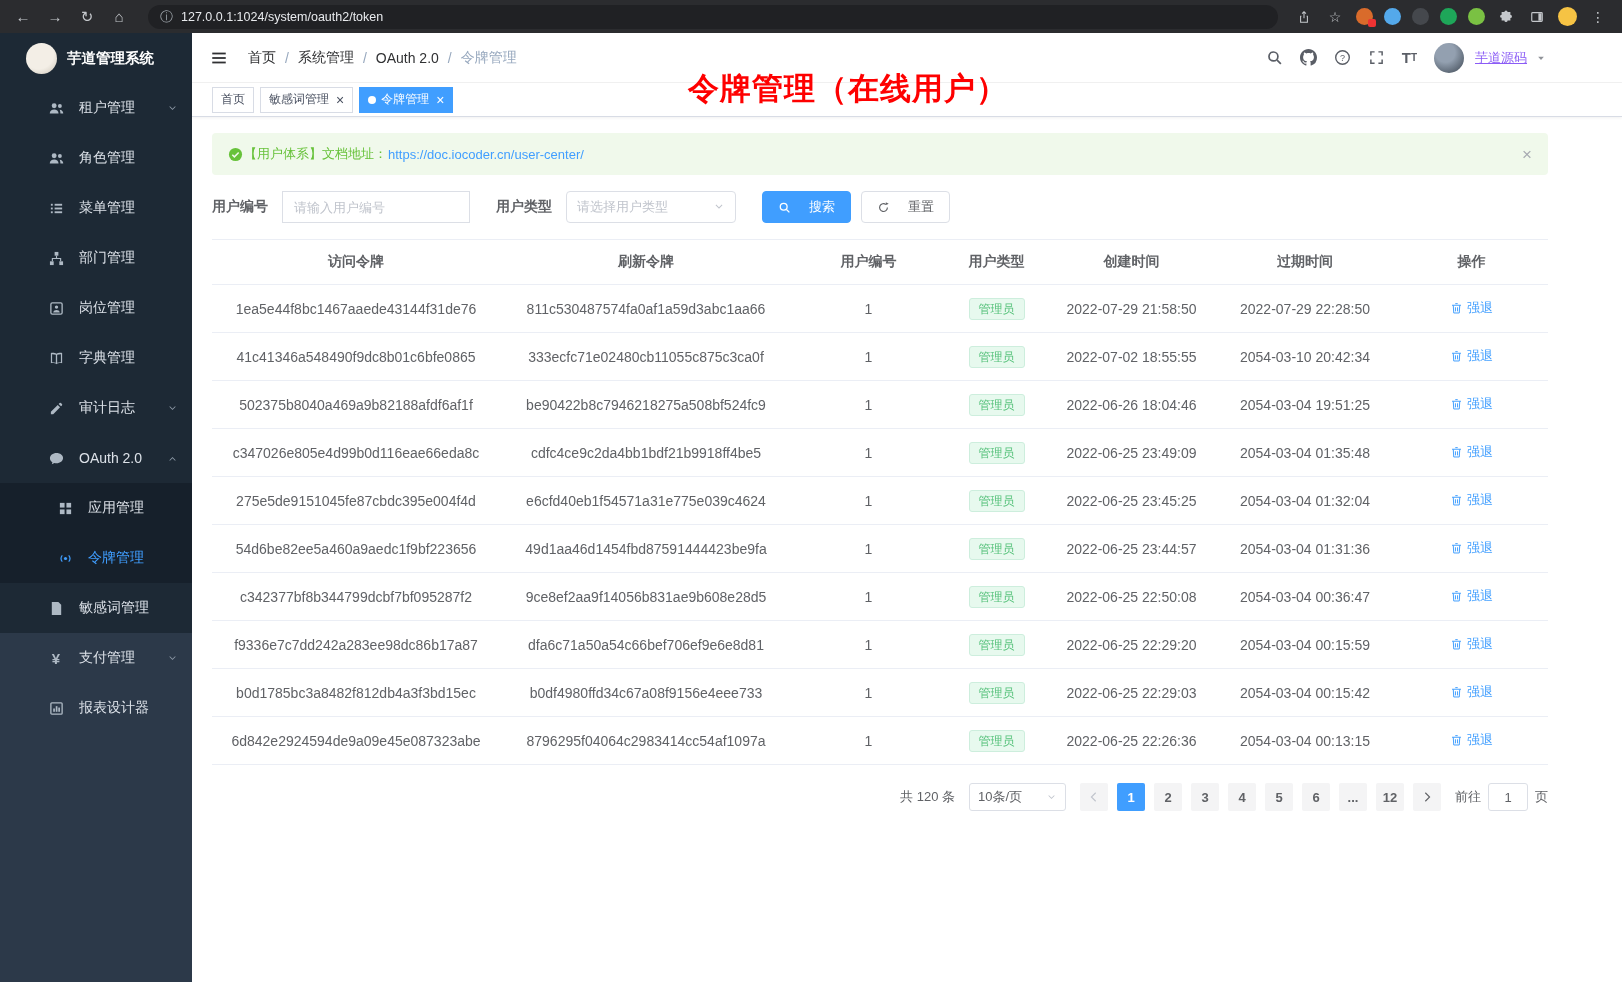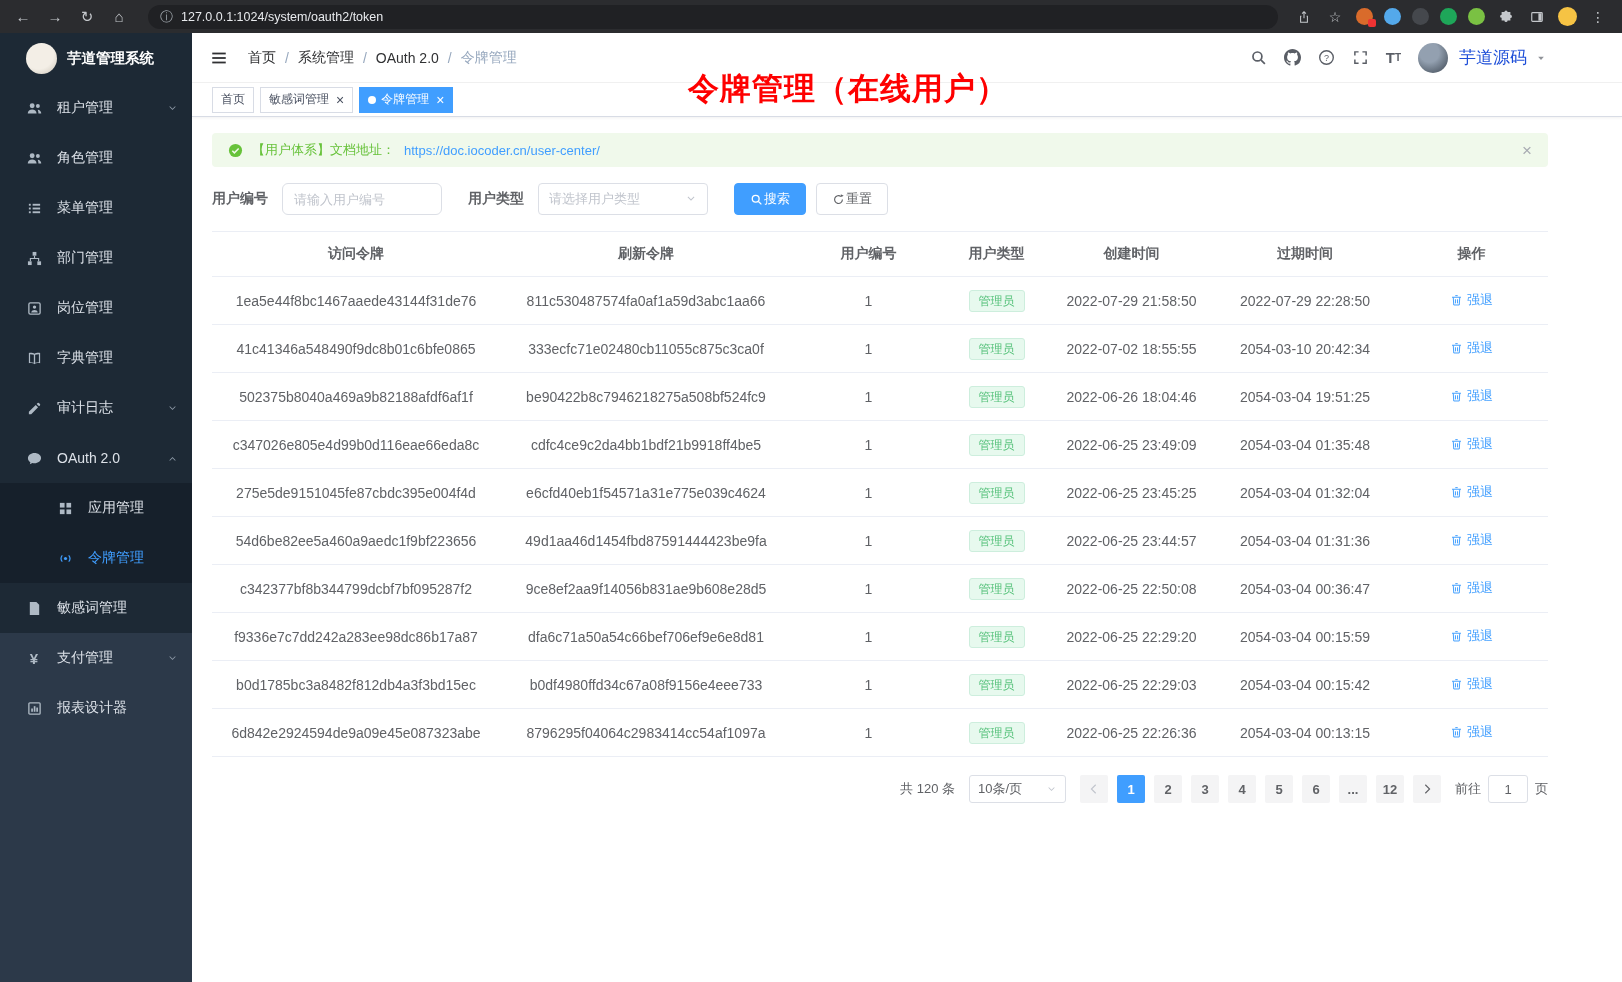--- a/index.html
+++ b/index.html
@@ -39,21 +39,21 @@
   .app { display: flex; height: 949px; justify-content: flex-end; }
 
   
   .sidebar { width: 192px; flex-shrink: 0; background: #2c3949; display: flex; flex-direction: column; }
   .logo { height: 50px; background: #1d2935; display: flex; align-items: center; padding: 0 24px 0 26px; gap: 10px; }
   .logo-avatar { width: 31px; height: 31px; border-radius: 50%; flex-shrink: 0;
     background: radial-gradient(circle at 40% 35%, #f3eee6 55%, #c9c2b5); }
   .logo-title { color: #fff; font-size: 14.5px; font-weight: 700; white-space: nowrap; }
   .nav-main { background: #1d2935; }
   .menu-item {
-    height: 50px; display: flex; align-items: center; padding: 0 14px 0 26px; gap: 15px;
+    height: 50px; display: flex; align-items: center; padding: 0 14px 0 48px; gap: 15px;
     color: #dce1e8; font-size: 14px; cursor: pointer; white-space: nowrap;
   }
   .menu-item .mi-icon { width: 16px; font-size: 15px; color: #aeb9c4; display: inline-flex; align-items: center; justify-content: center; flex-shrink: 0; }
   .menu-item .mi-label { flex: 1; }
   .menu-item .mi-chevron { color: #8d99a6; font-size: 11px; display: inline-flex; }
   .menu-item.submenu { background: #16202b; padding-left: 57px; }
   .menu-item.active, .menu-item.active .mi-icon { color: #409eff; }
 
   
   .main { flex: 1; display: flex; flex-direction: column; min-width: 0; background: #fff; }
@@ -64,21 +64,21 @@
   }
   .hamburger { color: #303133; margin-right: 20px; font-size: 18px; cursor: pointer; display: inline-flex; }
   .breadcrumb { display: flex; align-items: center; font-size: 14px; }
   .crumb { color: #303133; cursor: pointer; }
   .crumb.muted { color: #97a8be; cursor: default; }
   .crumb-sep { color: #97a8be; margin: 0 9px; }
   .topbar-right { margin-left: auto; display: flex; align-items: center; gap: 17px; color: #5a5e66; }
   .h-icon { font-size: 17px; display: inline-flex; align-items: center; cursor: pointer; }
   .avatar { width: 30px; height: 30px; border-radius: 50%; cursor: pointer; flex-shrink: 0;
     background: radial-gradient(circle at 38% 32%, #93a0b0 35%, #3a444f); }
-  .username { font-size: 17px; color: #1d4ed8; margin-left: -6px; cursor: pointer; }
+  .username { font-size: 13px; color: #8b5cf6; margin-left: -6px; cursor: pointer; text-decoration: underline; }
   .caret { color: #909399; font-size: 10px; display: inline-flex; margin-left: -8px; cursor: pointer; }
 
   
   .annotation {
     position: absolute; left: 688px; top: 68px; z-index: 99;
     color: #fe0000; font-size: 31px; font-weight: 700; letter-spacing: 1px; pointer-events: none;
   }
 
   
   .tags-bar {
@@ -90,46 +90,46 @@
     border: 1px solid #d8dce5; background: #fff; color: #495060; font-size: 12px; cursor: pointer;
   }
   .tag-tab.active { background: #409eff; border-color: #409eff; color: #fff; }
   .tab-dot { width: 8px; height: 8px; border-radius: 50%; background: #fff; }
   .tab-close { font-size: 14px; line-height: 1; margin-left: 2px; }
 
   
   .content { flex: 1; padding: 16px 74px 16px 20px; overflow: hidden; position: relative; }
 
   .alert {
-    height: 34px; background: #f0f9eb; border-radius: 4px;
-    display: flex; align-items: center; padding: 0 16px; gap: 9px; font-size: 13px;
+    height: 42px; background: #f0f9eb; border-radius: 4px;
+    display: flex; align-items: center; padding: 0 16px; gap: 1px; font-size: 13px;
   }
   .check-icon { color: #67c23a; font-size: 15px; display: inline-flex; }
   .alert-text { color: #67c23a; }
   .alert-link { color: #409eff; text-decoration: none; cursor: pointer; }
   .alert-close { margin-left: auto; color: #a8abb2; font-size: 17px; cursor: pointer; line-height: 1; }
 
   .filters { display: flex; align-items: center; margin-top: 16px; font-size: 14px; }
   .f-group { display: flex; align-items: center; margin-right: 26px; }
   .f-label { font-weight: 700; color: #606266; margin-right: 14px; white-space: nowrap; }
   .f-input {
-    width: 160px; height: 32px; border: 1px solid #dcdfe6; border-radius: 6px;
+    width: 188px; height: 32px; border: 1px solid #dcdfe6; border-radius: 0;
     padding: 0 11px; font-size: 13px; color: #0f172a; outline: none;
     font-family: "Liberation Sans", "DejaVu Sans", sans-serif;
   }
   .f-input::placeholder { color: #c0c4cc; }
   .f-select {
     width: 170px; height: 32px; border: 1px solid #dcdfe6; border-radius: 4px;
     padding: 0 10px; display: flex; align-items: center; justify-content: space-between;
     color: #c0c4cc; font-size: 13px; cursor: pointer; background: #fff;
   }
   .f-select .sel-chevron { color: #c0c4cc; font-size: 12px; display: inline-flex; }
   .btn {
     height: 32px; border-radius: 4px; border: 1px solid #dcdfe6; background: #fff; color: #606266;
-    font-size: 13px; display: inline-flex; align-items: center; gap: 1px; padding: 0 15px; cursor: pointer;
+    font-size: 13px; display: inline-flex; align-items: center; gap: 18px; padding: 0 15px; cursor: pointer;
     font-family: "Liberation Sans", "DejaVu Sans", sans-serif;
   }
   .btn .btn-icon { display: inline-flex; font-size: 13px; }
   .btn.primary { background: #409eff; border-color: #409eff; color: #fff; }
   .btn + .btn { margin-left: 10px; }
 
   table { width: 100%; border-collapse: collapse; margin-top: 16px; table-layout: fixed; }
   th {
     font-weight: 700; color: #606266; font-size: 14px; height: 45px; text-align: center;
     border-top: 1px solid #ebeef5; border-bottom: 1px solid #ebeef5; background: #fff;

